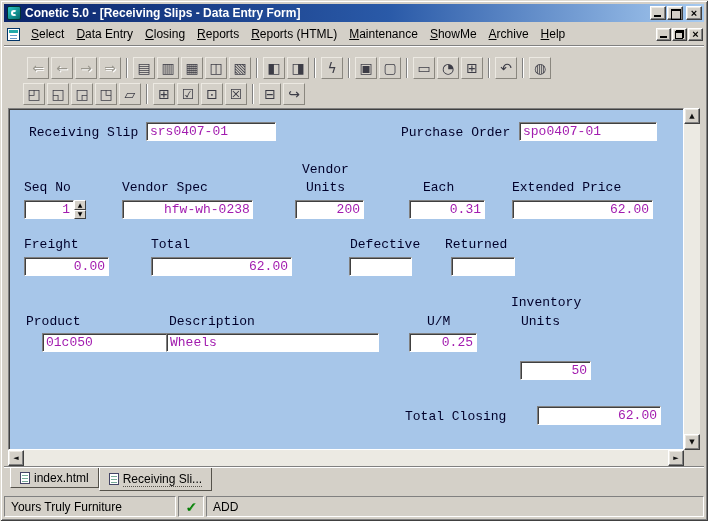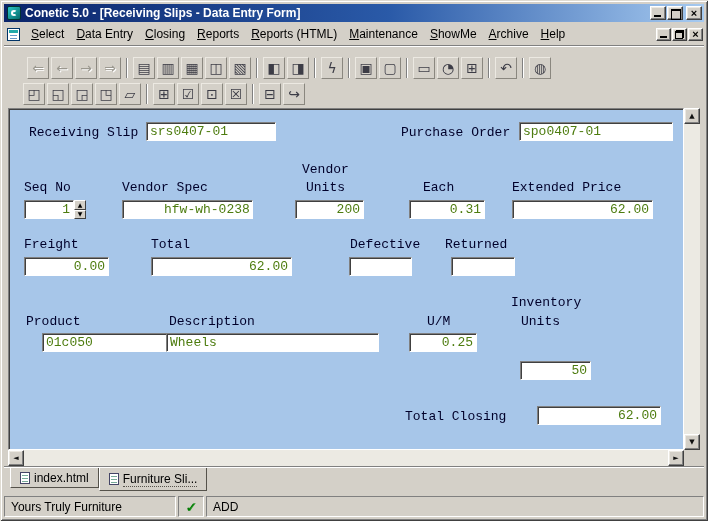--- a/index.html
+++ b/index.html
@@ -66,21 +66,21 @@
 
   
   .form-panel {
     position:absolute; left:8px; top:108px; width:676px; height:342px;
     background:#A7C6E9; border:1px solid; border-color:#808080 #fff #fff #808080;
     box-shadow: inset 1px 1px 0 #404040;
   }
   .flabel { position:absolute; font:13px/15px "Liberation Mono", monospace; color:#00002a; white-space:pre; }
   .field {
     position:absolute; height:19px; padding:0 3px; outline:none;
-    font:13px "Liberation Mono", monospace; color:#4d7c0f; background:#fff;
+    font:13px "Liberation Mono", monospace; color:#a21caf; background:#fff;
     border:1px solid; border-color:#808080 #fff #fff #808080;
     box-shadow: inset 1px 1px 0 #404040;
   }
   .field.right { text-align:right; }
 
   .spinner { position:absolute; width:12px; height:19px; display:flex; flex-direction:column; }
   .spin { flex:1 1 auto; padding:0; background:#D4D0C8; border:1px solid; border-color:#fff #404040 #404040 #fff;
     display:flex; align-items:center; justify-content:center; cursor:default; }
   .spin .tri { font-size:6px; line-height:6px; color:#000; font-family:"DejaVu Sans", sans-serif; }
 
@@ -274,21 +274,21 @@
         <span class="tb-glyph">↪</span>
       </button>
     </div>
 
   <div class="form-panel">
 
     <div class="flabel" style="left:20px;top:16px">Receiving Slip</div>
     <input class="field" style="left: 137px; top: 13px; width: 130px;" value="srs0407-01">
 
     <div class="flabel" style="left:392px;top:16px">Purchase Order</div>
-    <input class="field" style="left: 510px; top: 13px; width: 154px;" value="spo0407-01">
+    <input class="field" style="left: 510px; top: 13px; width: 138px;" value="spo0407-01">
 
     <div class="flabel" style="left:293px;top:53px">Vendor</div>
     <div class="flabel" style="left:297px;top:71px">Units</div>
 
     <div class="flabel" style="left:15px;top:71px">Seq No</div>
     <div class="flabel" style="left:113px;top:71px">Vendor Spec</div>
     <div class="flabel" style="left:414px;top:71px">Each</div>
     <div class="flabel" style="left:503px;top:71px">Extended Price</div>
 
     <input class="field right" style="left: 15px; top: 91px; width: 50px;" value="1">
@@ -348,21 +348,21 @@
   </div>
   <div class="scroll-corner"></div>
 
   <div class="tabstrip">
     <div class="tab">
       <span class="tab-page-icon"></span>
       <span class="lbl">index.html</span>
     </div>
     <div class="tab active">
       <span class="tab-page-icon"></span>
-      <span class="lbl">Furniture Sli...</span>
+      <span class="lbl">Receiving Sli...</span>
     </div>
   </div>
 
   <div class="statusbar">
     <div class="spanel sp-company">Yours Truly Furniture</div>
     <div class="spanel sp-check">
       <span class="check">✓</span>
     </div>
     <div class="spanel sp-mode">ADD</div>
   </div>

